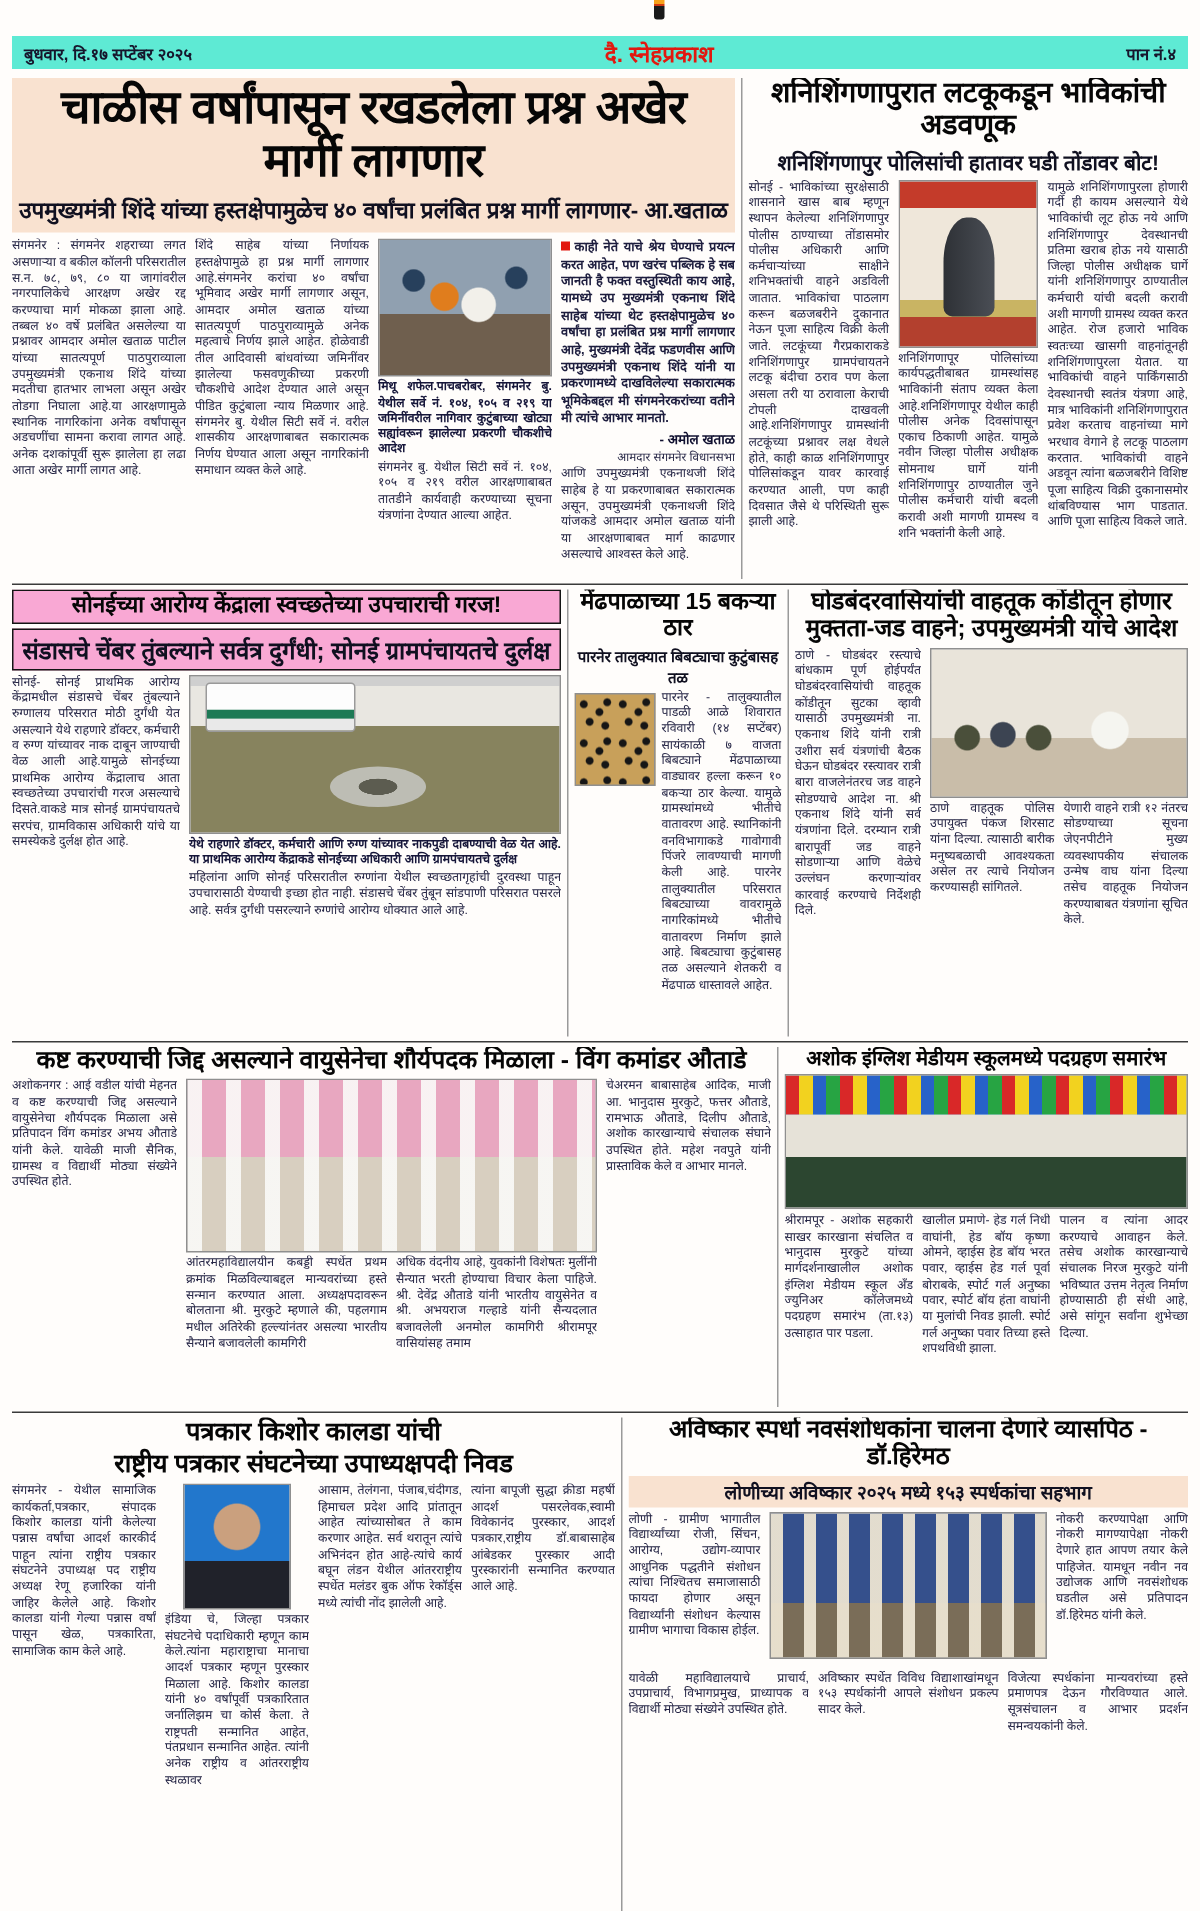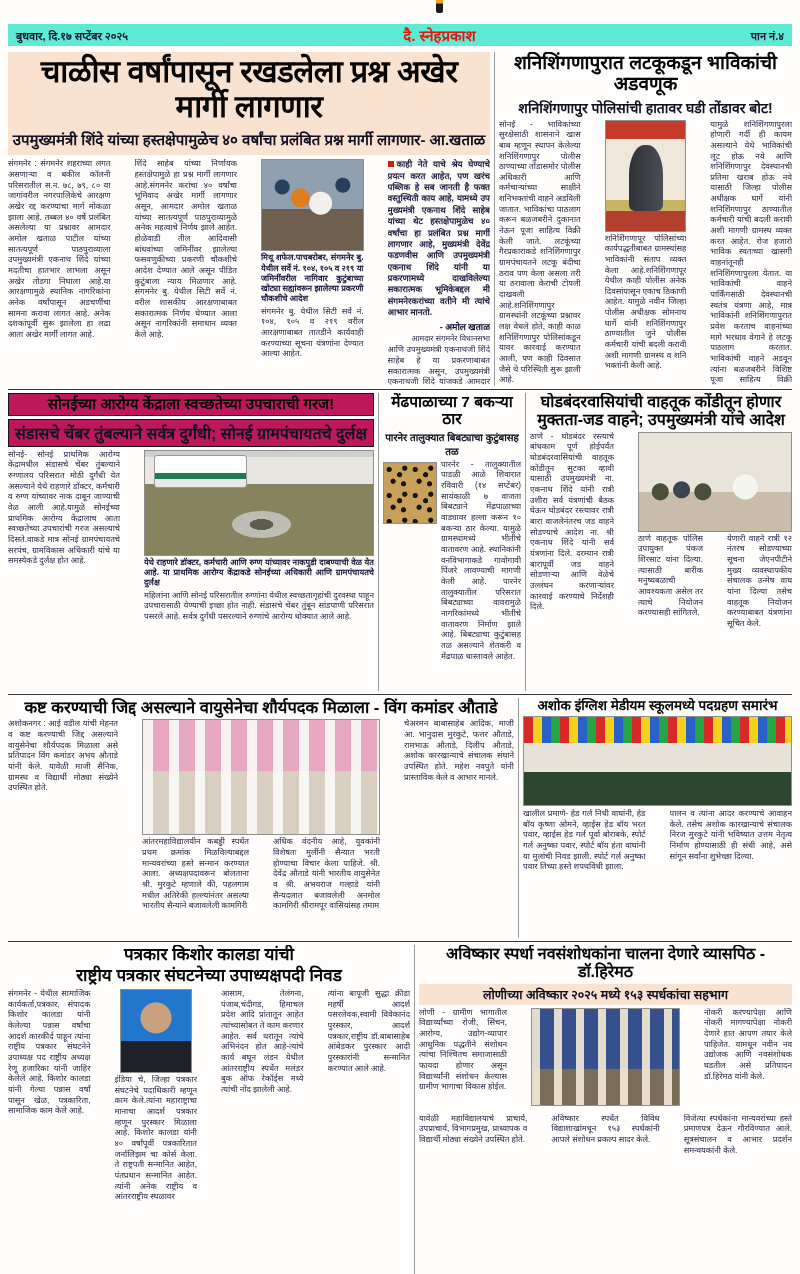--- a/index.html
+++ b/index.html
@@ -16,25 +16,25 @@
   
   .band{display:flex;align-items:stretch;margin:0 8px;box-sizing:border-box;}
   .band+.band{border-top:1.5px solid #3a3a3a;padding-top:3px;margin-top:3px;}
   .vdiv{width:1px;background:#9a9a9a;margin:0 4px;flex:0 0 1px;}
   .art{box-sizing:border-box;overflow:hidden;}
   
   .hl{font-weight:800;color:#060606;text-align:center;line-height:1.12;margin:0;}
   .mainheadbg{background:#f9e2d0;padding:3px 4px 6px 4px;}
   .hl-main{font-size:31px;letter-spacing:-0.5px;}
   .sub-main{font-size:15px;font-weight:800;text-align:center;margin-top:5px;color:#101020;}
-  .boxed{border:1.5px solid #141414;padding:2px 3px;margin-bottom:3px;background:#be185d;}
+  .boxed{border:1.5px solid #141414;padding:2px 3px;margin-bottom:3px;background:#f9a8d4;}
   .subhl{font-weight:800;text-align:center;color:#101020;}
   .peachstrip{background:#f9e2d0;}
   
-  .cols{display:flex;gap:24px;overflow:hidden;}
+  .cols{display:flex;gap:6px;overflow:hidden;}
   .btxt{font-size:8.2px;line-height:1.3;text-align:justify;color:#262646;overflow:hidden;word-break:break-word;}
   .caption{font-size:8.2px;line-height:1.25;font-weight:bold;color:#16163a;text-align:justify;margin:2px 0;}
   .photo{border:1px solid #8f8f8f;box-sizing:border-box;position:relative;overflow:hidden;}
   
   .quote{font-size:8.6px;line-height:1.32;font-weight:600;color:#1d1d3e;text-align:justify;}
   .qsq{display:inline-block;width:6px;height:6px;background:#e2180f;margin-right:3px;}
   .qby{text-align:right;font-weight:800;font-size:9px;color:#101030;margin-top:2px;}
   .qrole{text-align:right;font-size:7.8px;color:#262646;margin-bottom:2px;}
   
   .ph-main{height:92px;background:
@@ -151,21 +151,21 @@
           <div class="cols" style="height:92px">
             <div class="btxt" style="flex:1">महिलांना आणि सोनई परिसरातील रुग्णांना येथील स्वच्छतागृहांची दुरवस्था पाहून उपचारासाठी येण्याची इच्छा होत नाही. संडासचे चेंबर तुंबून सांडपाणी परिसरात पसरले आहे. सर्वत्र दुर्गंधी पसरल्याने रुग्णांचे आरोग्य धोक्यात आले आहे.</div>
           </div>
         </div>
       </div>
     </div>
 
     <div class="vdiv"></div>
 
     <div class="art" style="flex:0 0 138px">
-      <h3 class="hl" style="font-size:15.5px">मेंढपाळाच्या 7 बकऱ्या ठार</h3>
+      <h3 class="hl" style="font-size:15.5px">मेंढपाळाच्या 15 बकऱ्या ठार</h3>
       <div class="subhl" style="font-size:10px;margin:2px 0">पारनेर तालुक्यात बिबट्याचा कुटुंबासह तळ</div>
       <div style="height:240px;overflow:hidden">
         <div class="photo ph-leopard"></div>
         <div class="btxt">पारनेर - तालुक्यातील पाडळी आळे शिवारात रविवारी (१४ सप्टेंबर) सायंकाळी ७ वाजता बिबट्याने मेंढपाळाच्या वाड्यावर हल्ला करून १० बकऱ्या ठार केल्या. यामुळे ग्रामस्थांमध्ये भीतीचे वातावरण आहे. स्थानिकांनी वनविभागाकडे गावोगावी पिंजरे लावण्याची मागणी केली आहे. पारनेर तालुक्यातील परिसरात बिबट्याच्या वावरामुळे नागरिकांमध्ये भीतीचे वातावरण निर्माण झाले आहे. बिबट्याचा कुटुंबासह तळ असल्याने शेतकरी व मेंढपाळ धास्तावले आहेत.</div>
       </div>
     </div>
 
     <div class="vdiv"></div>
 
     <div class="art" style="flex:1">
@@ -199,20 +199,21 @@
         <div class="btxt" style="flex:0 0 110px">चेअरमन बाबासाहेब आदिक, माजी आ. भानुदास मुरकुटे, फत्तर औताडे, रामभाऊ औताडे, दिलीप औताडे, अशोक कारखान्याचे संचालक संघाने उपस्थित होते. महेश नवपुते यांनी प्रास्ताविक केले व आभार मानले.</div>
       </div>
     </div>
 
     <div class="vdiv"></div>
 
     <div class="art" style="flex:1">
       <h3 class="hl" style="font-size:13.5px">अशोक इंग्लिश मेडीयम स्कूलमध्ये पदग्रहण समारंभ</h3>
       <div class="photo ph-school" style="margin-top:3px"></div>
       <div class="cols" style="height:124px;margin-top:3px">
+        <div class="btxt" style="flex:1">श्रीरामपूर - अशोक सहकारी साखर कारखाना संचलित व भानुदास मुरकुटे यांच्या मार्गदर्शनाखालील अशोक इंग्लिश मेडीयम स्कूल अँड ज्युनिअर कॉलेजमध्ये पदग्रहण समारंभ (ता.१३) उत्साहात पार पडला.</div>
         <div class="btxt" style="flex:1">खालील प्रमाणे- हेड गर्ल निधी वाघांनी, हेड बॉय कृष्णा ओमने, व्हाईस हेड बॉय भरत पवार, व्हाईस हेड गर्ल पूर्वा बोराबके, स्पोर्ट गर्ल अनुष्का पवार, स्पोर्ट बॉय हंता वाघांनी या मुलांची निवड झाली. स्पोर्ट गर्ल अनुष्का पवार तिच्या हस्ते शपथविधी झाला.</div>
         <div class="btxt" style="flex:1">पालन व त्यांना आदर करण्याचे आवाहन केले. तसेच अशोक कारखान्याचे संचालक निरज मुरकुटे यांनी भविष्यात उत्तम नेतृत्व निर्माण होण्यासाठी ही संधी आहे, असे सांगून सर्वांना शुभेच्छा दिल्या.</div>
       </div>
     </div>
   </div>
 
   <div class="band" style="height:408px">
 
     <div class="art" style="flex:0 0 402px">
       <h3 class="hl" style="font-size:17px">पत्रकार किशोर कालडा यांची</h3>

